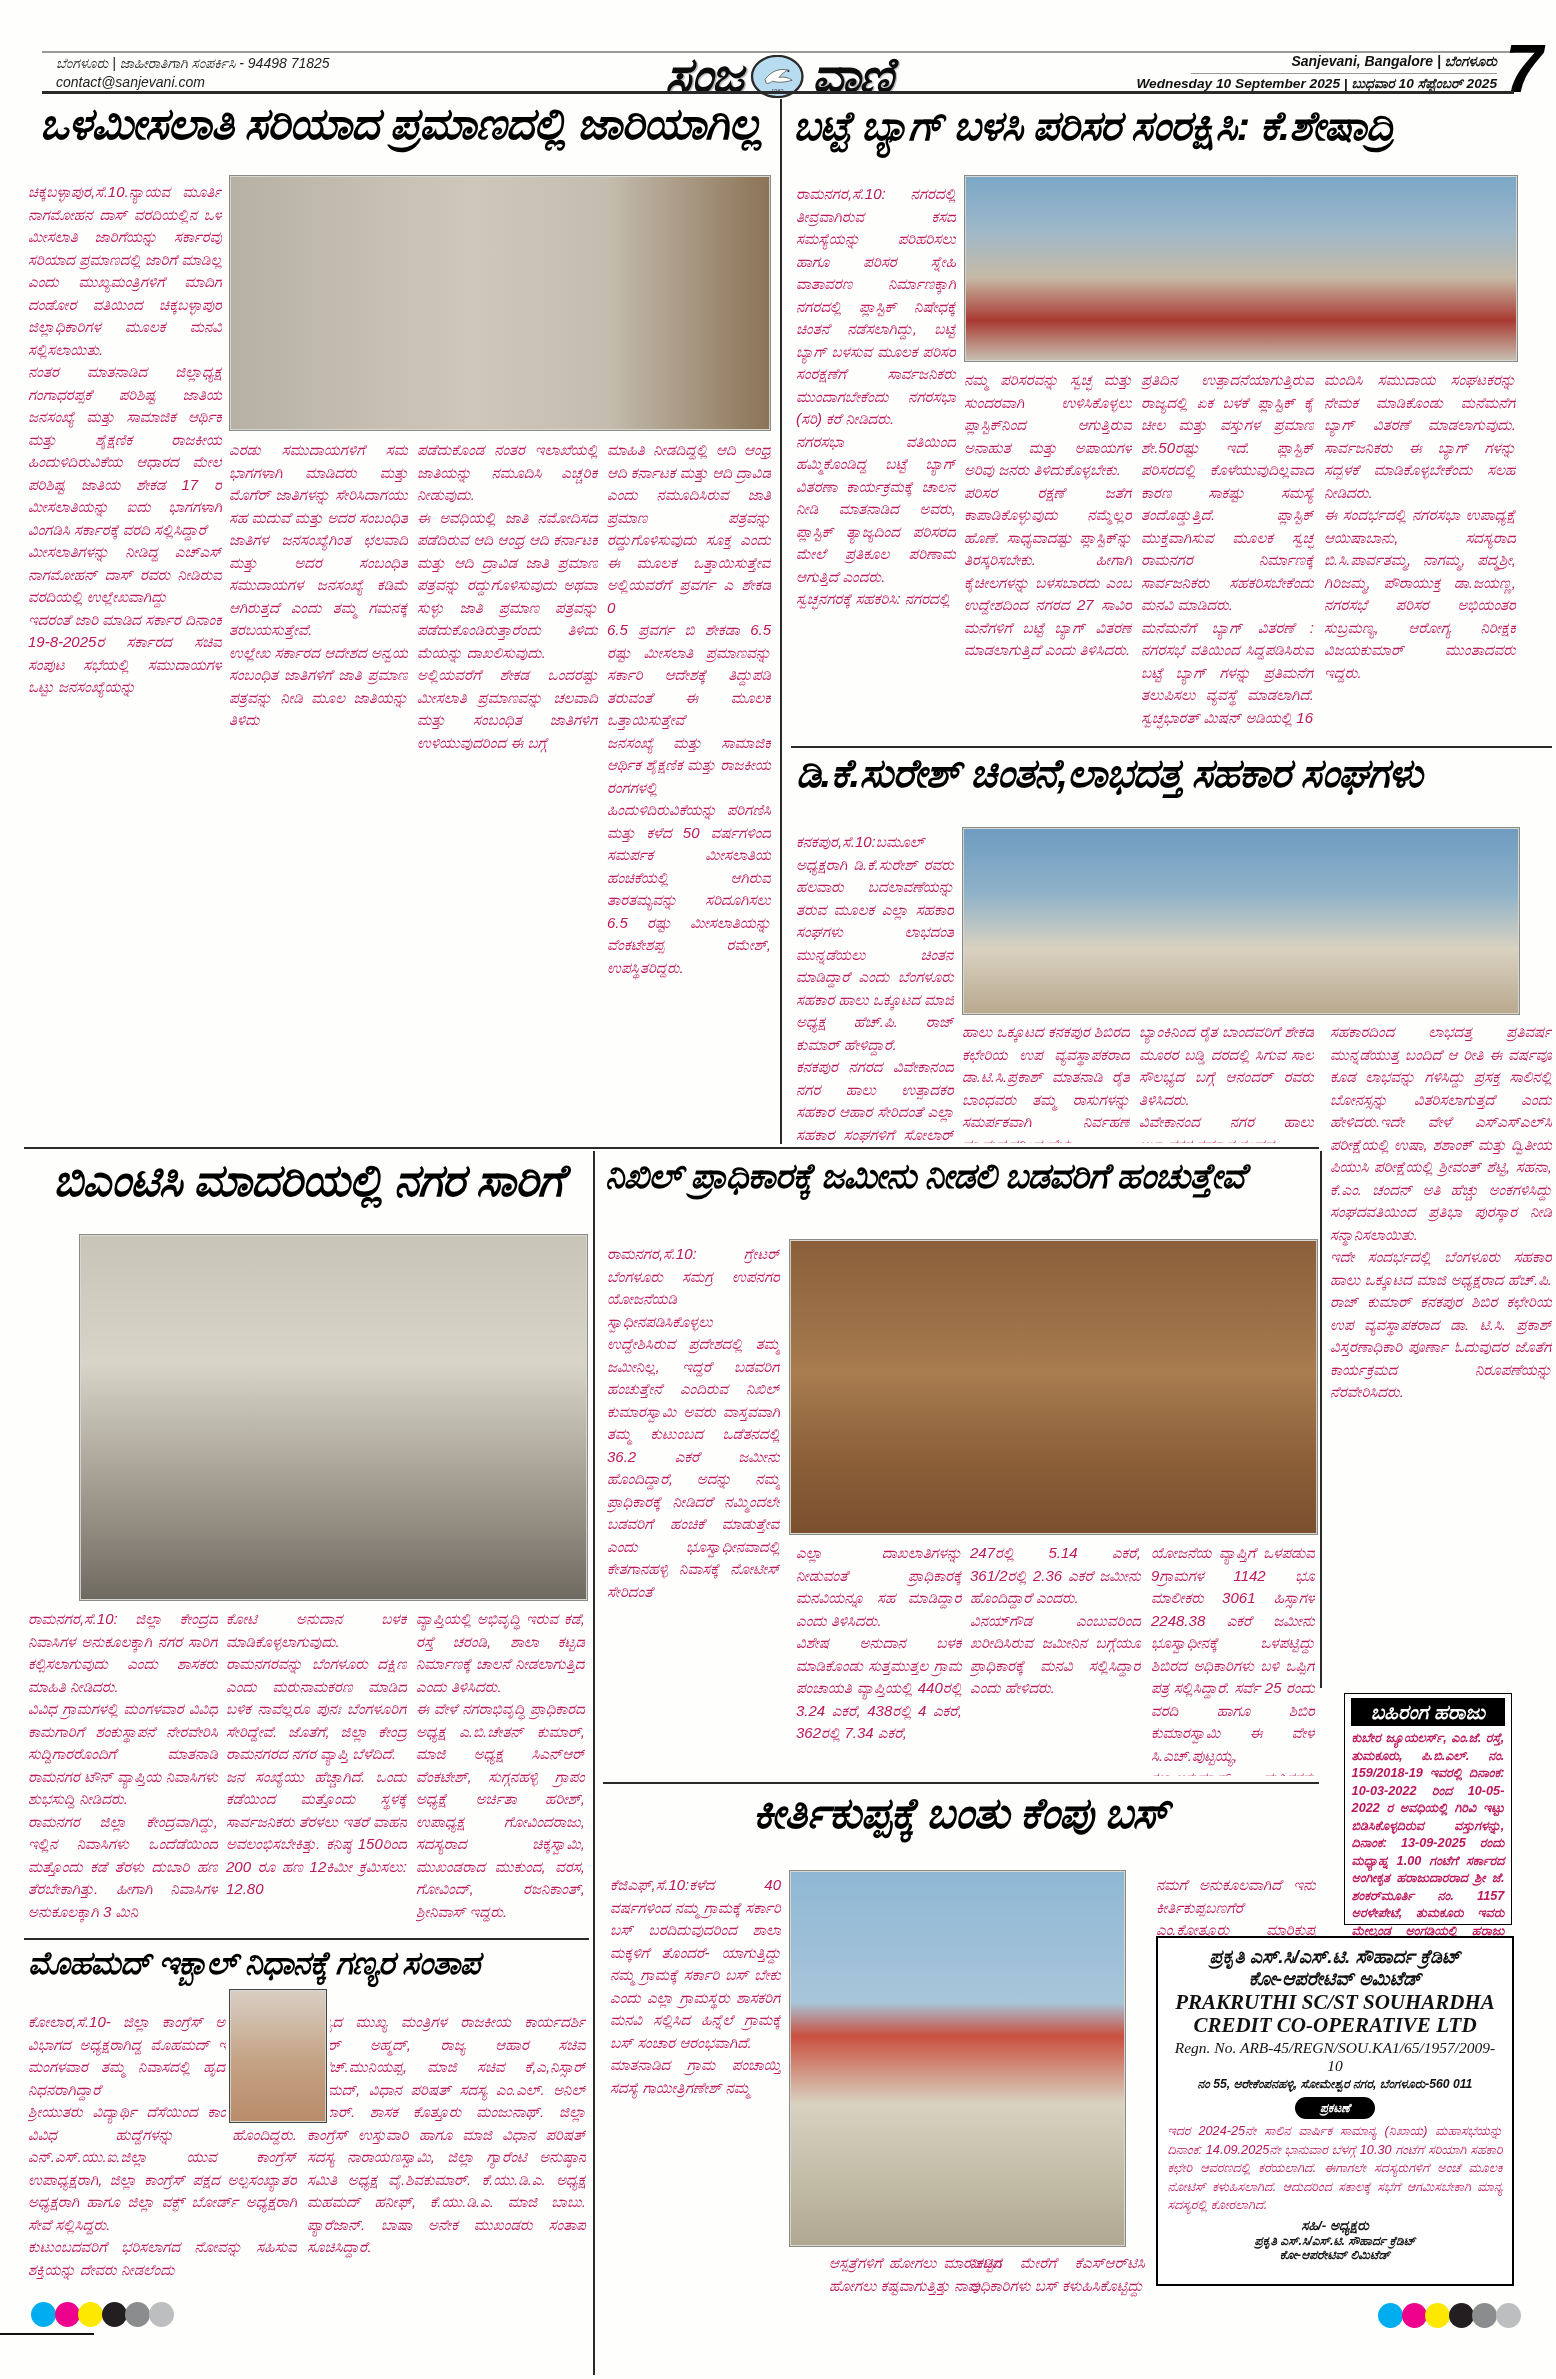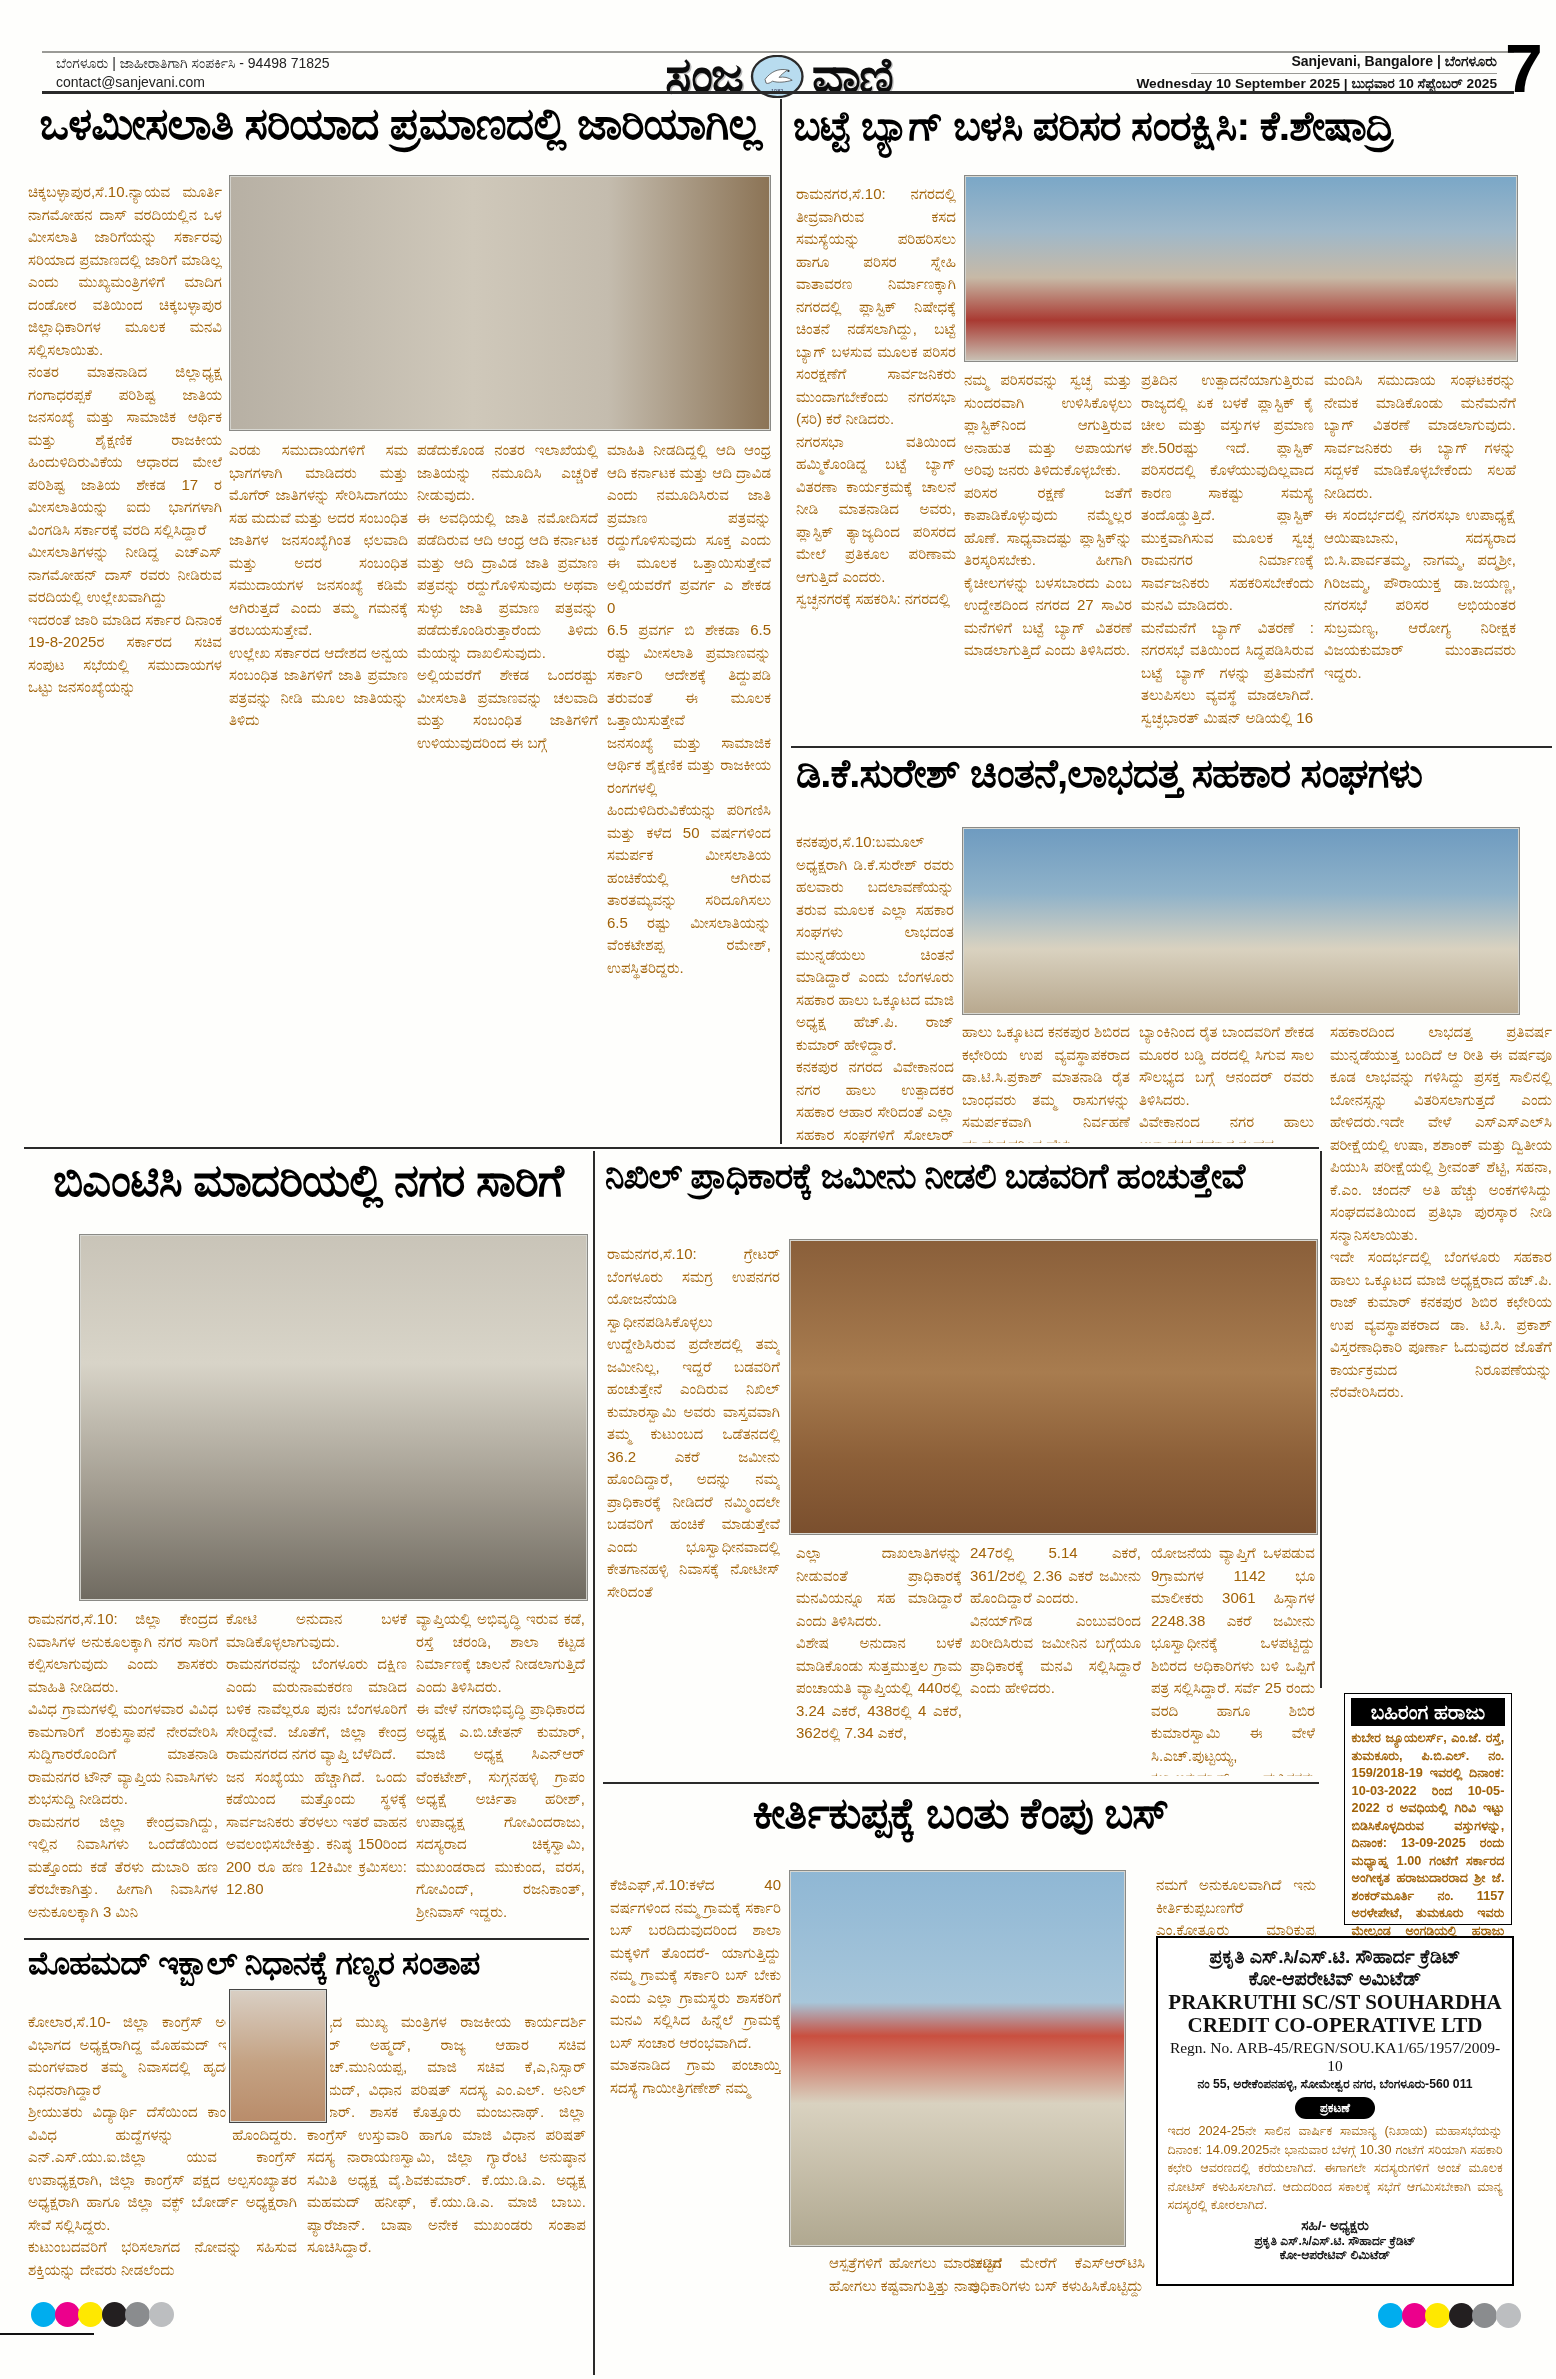--- a/index.html
+++ b/index.html
@@ -1,20 +1,20 @@
 <!DOCTYPE html>
 <html style="font-size:15px"><head>
 <meta charset="utf-8">
 <style>
   html,body{margin:0;padding:0;background:#e8e8e4;}
   #page{position:relative;width:1557px;height:2379px;background:#fefefc;margin:0 auto;
         font-family:"Liberation Sans","DejaVu Sans",sans-serif;color:#111;overflow:hidden;}
-  .abs{position:absolute;}
+  .abs{position:absolute;font-style:italic;}
   .txt{font-size:15px;line-height:1.5;text-align:justify;white-space:pre-line;
-       overflow:hidden;color:#a16207;word-break:break-word;}
+       overflow:hidden;color:#be185d;word-break:break-word;}
   .small{font-size:12.7px;line-height:1.38;}
   .hl{font-weight:900;color:#000;line-height:1.04;letter-spacing:-0.9px;
       font-family:"Liberation Sans","DejaVu Sans",sans-serif;}
   .center{text-align:center;}
   .photo{border:0.9px solid #8a8a86;box-shadow:inset 0 0 0 0.9px #d8d8d2;}
   .p1{background:linear-gradient(90deg,#b7b0a4 0%,#cfc8ba 45%,#c4bcae 70%,#8b7355 100%);}
   .p2{background:linear-gradient(180deg,#7aa7c7 0%,#9fb8c9 30%,#c7b9a6 55%,#a93a32 78%,#c9c2b5 100%);}
   .p3{background:linear-gradient(180deg,#6e9bc0 0%,#8fb2c9 35%,#d9d2c0 65%,#b8a88e 100%);}
   .p4{background:linear-gradient(180deg,#c9c4b8 0%,#d8d4c8 35%,#a29c90 70%,#6f6a60 100%);}
   .p5{background:linear-gradient(180deg,#8a5f3a 0%,#a87c4f 45%,#8c5f38 75%,#7a4f2e 100%);}

